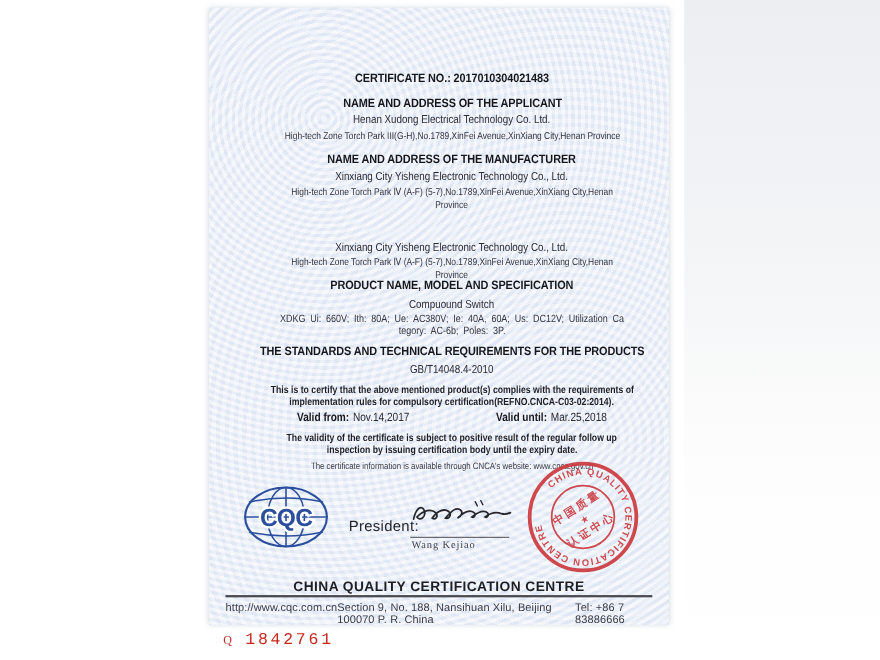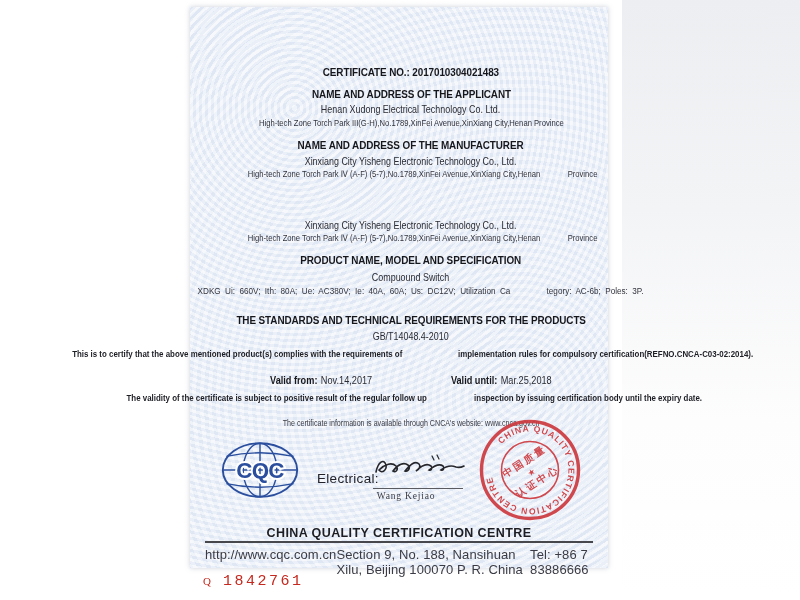--- a/index.html
+++ b/index.html
@@ -16,21 +16,21 @@
   
   .page{
     position:absolute;left:190px;top:7px;width:418px;height:561px;
     background-color:#ecf1f9;
     background-image:
       repeating-radial-gradient(circle at 25% 18%, rgba(255,255,255,.35) 0 3px, rgba(176,196,226,.12) 3px 6px),
       repeating-radial-gradient(circle at 78% 70%, rgba(255,255,255,.3) 0 4px, rgba(176,196,226,.10) 4px 8px);
     box-shadow:0 0 5px rgba(110,120,140,.35);
   }
   .row{position:absolute;left:12px;width:100%;display:flex;justify-content:center;text-align:center;}
-  .col{flex-direction:row;align-items:center;}
+  .col{flex-direction:column;align-items:center;}
   .cond{display:inline-block;transform:scaleX(.85);transform-origin:center;white-space:nowrap;}
   .cond-h{display:inline-block;transform:scaleX(.9);transform-origin:center;white-space:nowrap;}
   .h{font-weight:bold;font-size:11px;color:#16171c;letter-spacing:-.1px;}
   .name{font-size:10.5px;color:#2a2b33;}
   .addr{font-size:9px;color:#32333c;line-height:11.5px;}
   .small-b{font-weight:bold;font-size:9.3px;color:#1d1e24;line-height:10.8px;}
   .tiny{font-size:8.4px;color:#3a3b44;}
 
   
   .hdr{position:absolute;left:26px;top:17px;display:flex;align-items:center;gap:13px;}
@@ -47,31 +47,31 @@
   .validrow{display:flex;justify-content:center;gap:61px;font-size:10.8px;}
   .vlabel{font-weight:bold;color:#16171c;}
   .vvalue{color:#2a2b33;margin-left:4px;}
 
   
   .cqc-svg{position:absolute;left:30px;top:433px;width:80px;height:60px;}
   .president{position:absolute;left:127px;top:464px;font-size:13.5px;color:#23242b;letter-spacing:.3px;}
   .sig-svg{position:absolute;left:183px;top:445px;width:94px;height:36px;}
   .sig-line{position:absolute;left:183px;top:481px;width:90px;border-top:1.2px solid #5a5b60;}
   .sig-name{
-    position:absolute;left:171px;top:484px;width:90px;text-align:center;
+    position:absolute;left:184px;top:484px;width:90px;text-align:left;
     font-family:"Liberation Serif", serif;font-size:9.5px;letter-spacing:.8px;color:#3c3d45;
   }
   .stamp-svg{position:absolute;left:287px;top:410px;width:106px;height:106px;opacity:.92;}
 
   
   .f-org{position:absolute;top:519px;left:0;width:100%;text-align:center;
     font-size:12.5px;font-weight:bold;letter-spacing:.4px;color:#1d1e24;}
   .f-rule{position:absolute;top:534px;left:15px;right:15px;height:1.8px;background:#47484d;}
   .f-row{position:absolute;top:540px;left:15px;right:15px;display:flex;justify-content:space-between;
-    font-size:13px;color:#3a3b44;letter-spacing:.1px;}
+    font-size:10px;color:#3a3b44;letter-spacing:.1px;}
 
   
   .serial{position:absolute;left:203px;top:573px;display:flex;align-items:baseline;gap:12px;color:#c5281e;}
   .serial .q{font-size:11px;font-family:"Liberation Serif", serif;}
   .serial .num{font-size:15px;font-family:"Liberation Mono", monospace;letter-spacing:2.5px;}
 </style>
 </head>
 <body>
 
 <div class="right-shade"></div>
@@ -156,21 +156,21 @@
       <ellipse cx="50" cy="37" rx="46.5" ry="33.5"></ellipse>
       <ellipse cx="50" cy="37" rx="21" ry="33.5" stroke-width="1.8"></ellipse>
       <line x1="50" y1="3.5" x2="50" y2="70.5" stroke-width="1.8"></line>
       <path d="M8 20 Q50 11 92 20" stroke-width="1.8"></path>
       <path d="M3.5 37 L96.5 37" stroke-width="1.8"></path>
       <path d="M8 54 Q50 63 92 54" stroke-width="1.8"></path>
     </g>
     <text x="50" y="47" text-anchor="middle" font-size="28" font-weight="bold" letter-spacing="-1" fill="#2b4f9e" stroke="#ffffff" stroke-width="5" paint-order="stroke" font-family="Liberation Sans, sans-serif">CQC</text>
   </svg>
 
-  <div class="president">Electrical:</div>
+  <div class="president">President:</div>
   <svg class="sig-svg" viewBox="0 0 94 36">
     <g stroke="#26272d" stroke-width="1.6" fill="none" stroke-linecap="round">
       <path d="M3 20 C5 10 11 6 13 13 C14 18 9 22 6 18 C12 12 19 10 23 14 C26 17 23 21 20 19 C25 12 31 10 35 13 C38 16 35 20 32 19 C37 13 42 8 46 12 C48 14 46 18 43 19 C48 14 54 11 58 14 C60 16 58 19 56 18 C61 14 66 11 70 14 C72 16 70 19 68 18 C72 15 78 13 83 15 C86 16 89 15 91 14"></path>
       <path d="M59 4 l2 4 M64 3 l2 4" stroke-width="1.2"></path>
     </g>
   </svg>
   <div class="sig-line"></div>
   <div class="sig-name">Wang Kejiao</div>
 
   <svg class="stamp-svg" viewBox="0 0 106 106">

